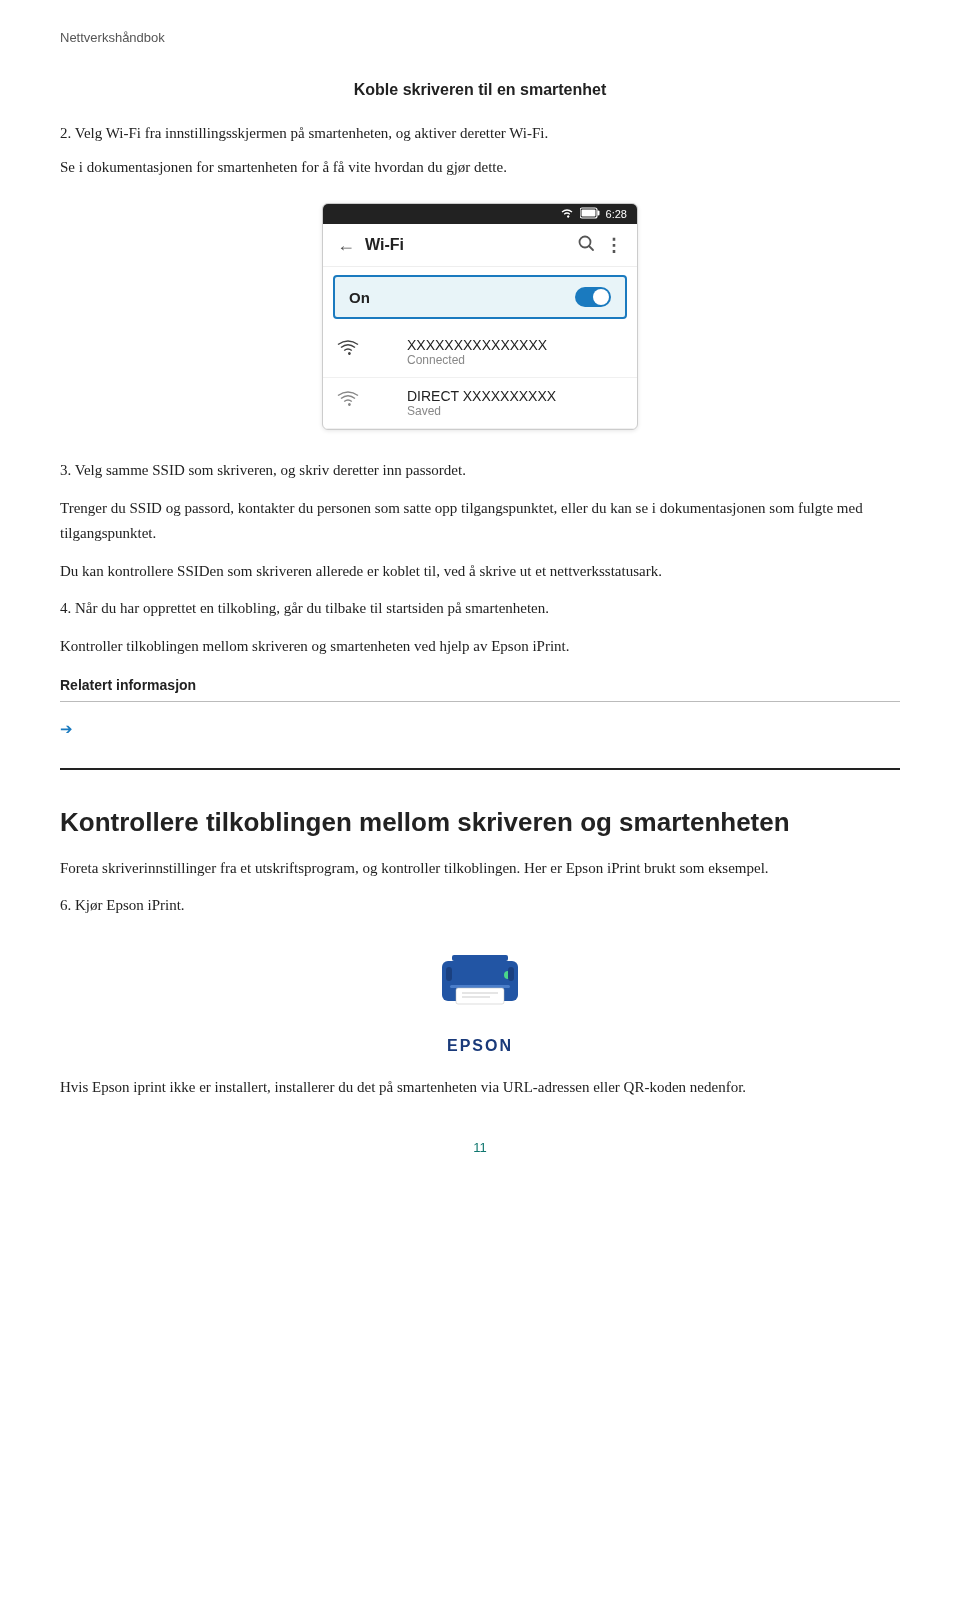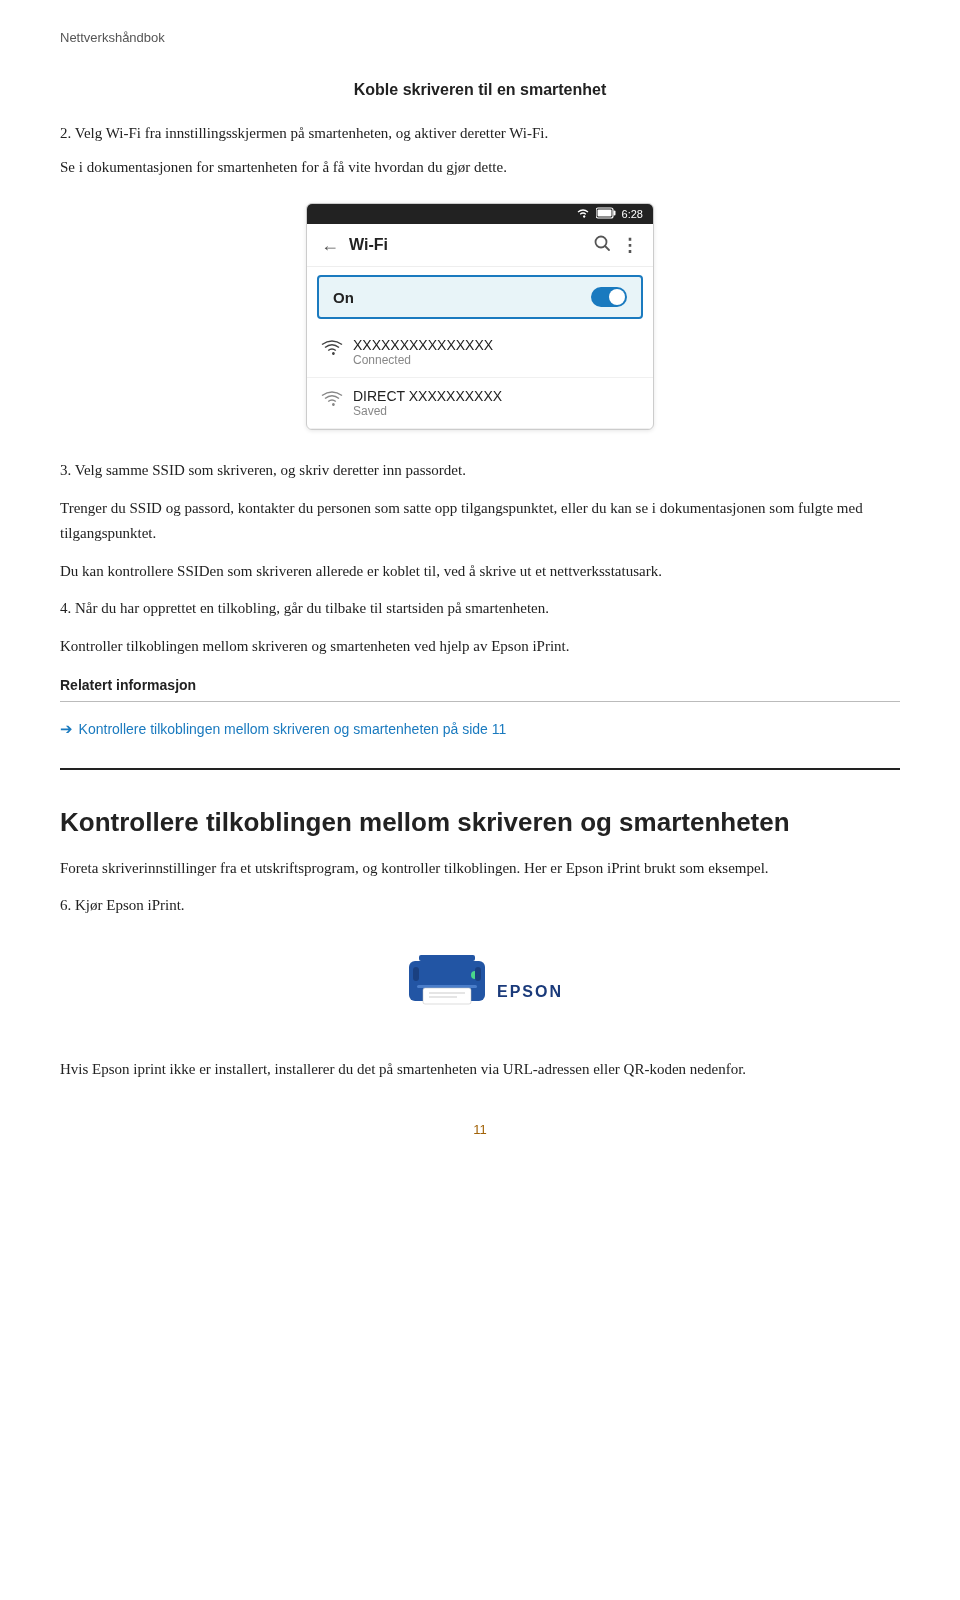--- a/index.html
+++ b/index.html
@@ -29,21 +29,21 @@
       margin-bottom: 10px;
       line-height: 1.6;
     }
     
     .phone-mockup-container {
       display: flex;
       justify-content: center;
       margin: 24px 0 28px 0;
     }
     .phone-mockup {
-      width: 348px;
+      width: 316px;
       border: 1px solid #ccc;
       border-radius: 6px;
       overflow: hidden;
       background: #fff;
       box-shadow: 0 1px 4px rgba(0,0,0,0.10);
     }
     .phone-status-bar {
       background: #222;
       color: #fff;
       display: flex;
@@ -114,20 +114,21 @@
       height: 16px;
       background: #fff;
       border-radius: 50%;
     }
     .wifi-network-row {
       display: flex;
       align-items: flex-start;
       padding: 10px 14px;
       border-bottom: 1px solid #f0f0f0;
       font-family: Arial, sans-serif;
+      gap: 38px;
     }
     .wifi-network-row .wifi-icon-col {
       margin-right: 10px;
       margin-top: 2px;
     }
     .wifi-network-row .net-info .net-name {
       font-size: 14px;
       color: #222;
     }
     .wifi-network-row .net-info .net-status {
@@ -181,20 +182,21 @@
     }
 
     
     .epson-logo-container {
       display: flex;
       justify-content: center;
       margin: 28px 0 20px 0;
     }
     .epson-logo-box {
       display: flex;
+      flex-direction: column;
       align-items: center;
       gap: 0;
     }
     
     .printer-icon-svg {
       width: 100px;
       height: 90px;
     }
     .epson-text {
       font-family: Arial, sans-serif;
@@ -203,21 +205,21 @@
       letter-spacing: 2px;
       color: #1a3a7a;
     }
 
     
     .page-number {
       text-align: center;
       margin-top: 40px;
       font-family: Arial, sans-serif;
       font-size: 13px;
-      color: #a16207;
+      color: #0f766e;
     }
 
     .divider-line {
       border: none;
       border-top: 1.5px solid #bbb;
       margin: 8px 0 18px 0;
     }
   </style>
 </head>
 <body>
@@ -315,21 +317,20 @@
 
 <div class="body-paragraph">4.  Når du har opprettet en tilkobling, går du tilbake til startsiden på smartenheten.</div>
 
 <div class="body-paragraph">Kontroller tilkoblingen mellom skriveren og smartenheten ved hjelp av Epson iPrint.</div>
 
 <div class="related-info-block">
   <div class="related-title">Relatert informasjon</div>
   <hr class="divider-line">
   <a class="related-link" href="#">
     <span class="arrow-icon">➔</span>
-    <span>Kontrollere tilkoblingen mellom skriveren og smartenheten på side 11</span>
   </a>
 </div>
 
 <div class="big-section-title">Kontrollere tilkoblingen mellom skriveren og smartenheten</div>
 
 <div class="body-paragraph">Foreta skriverinnstillinger fra et utskriftsprogram, og kontroller tilkoblingen. Her er Epson iPrint brukt som eksempel.</div>
 
 <div class="body-paragraph">6.  Kjør Epson iPrint.</div>
 
 <div class="epson-logo-container">

